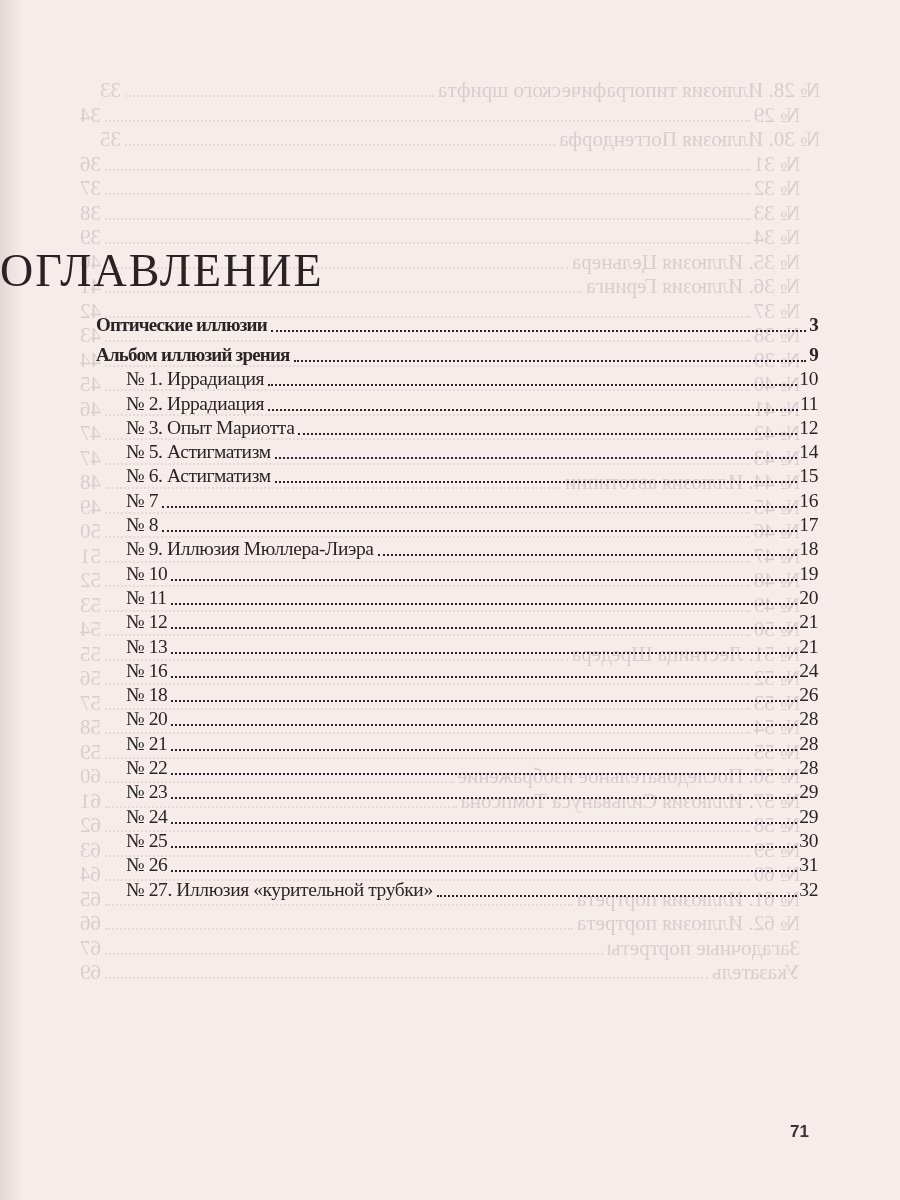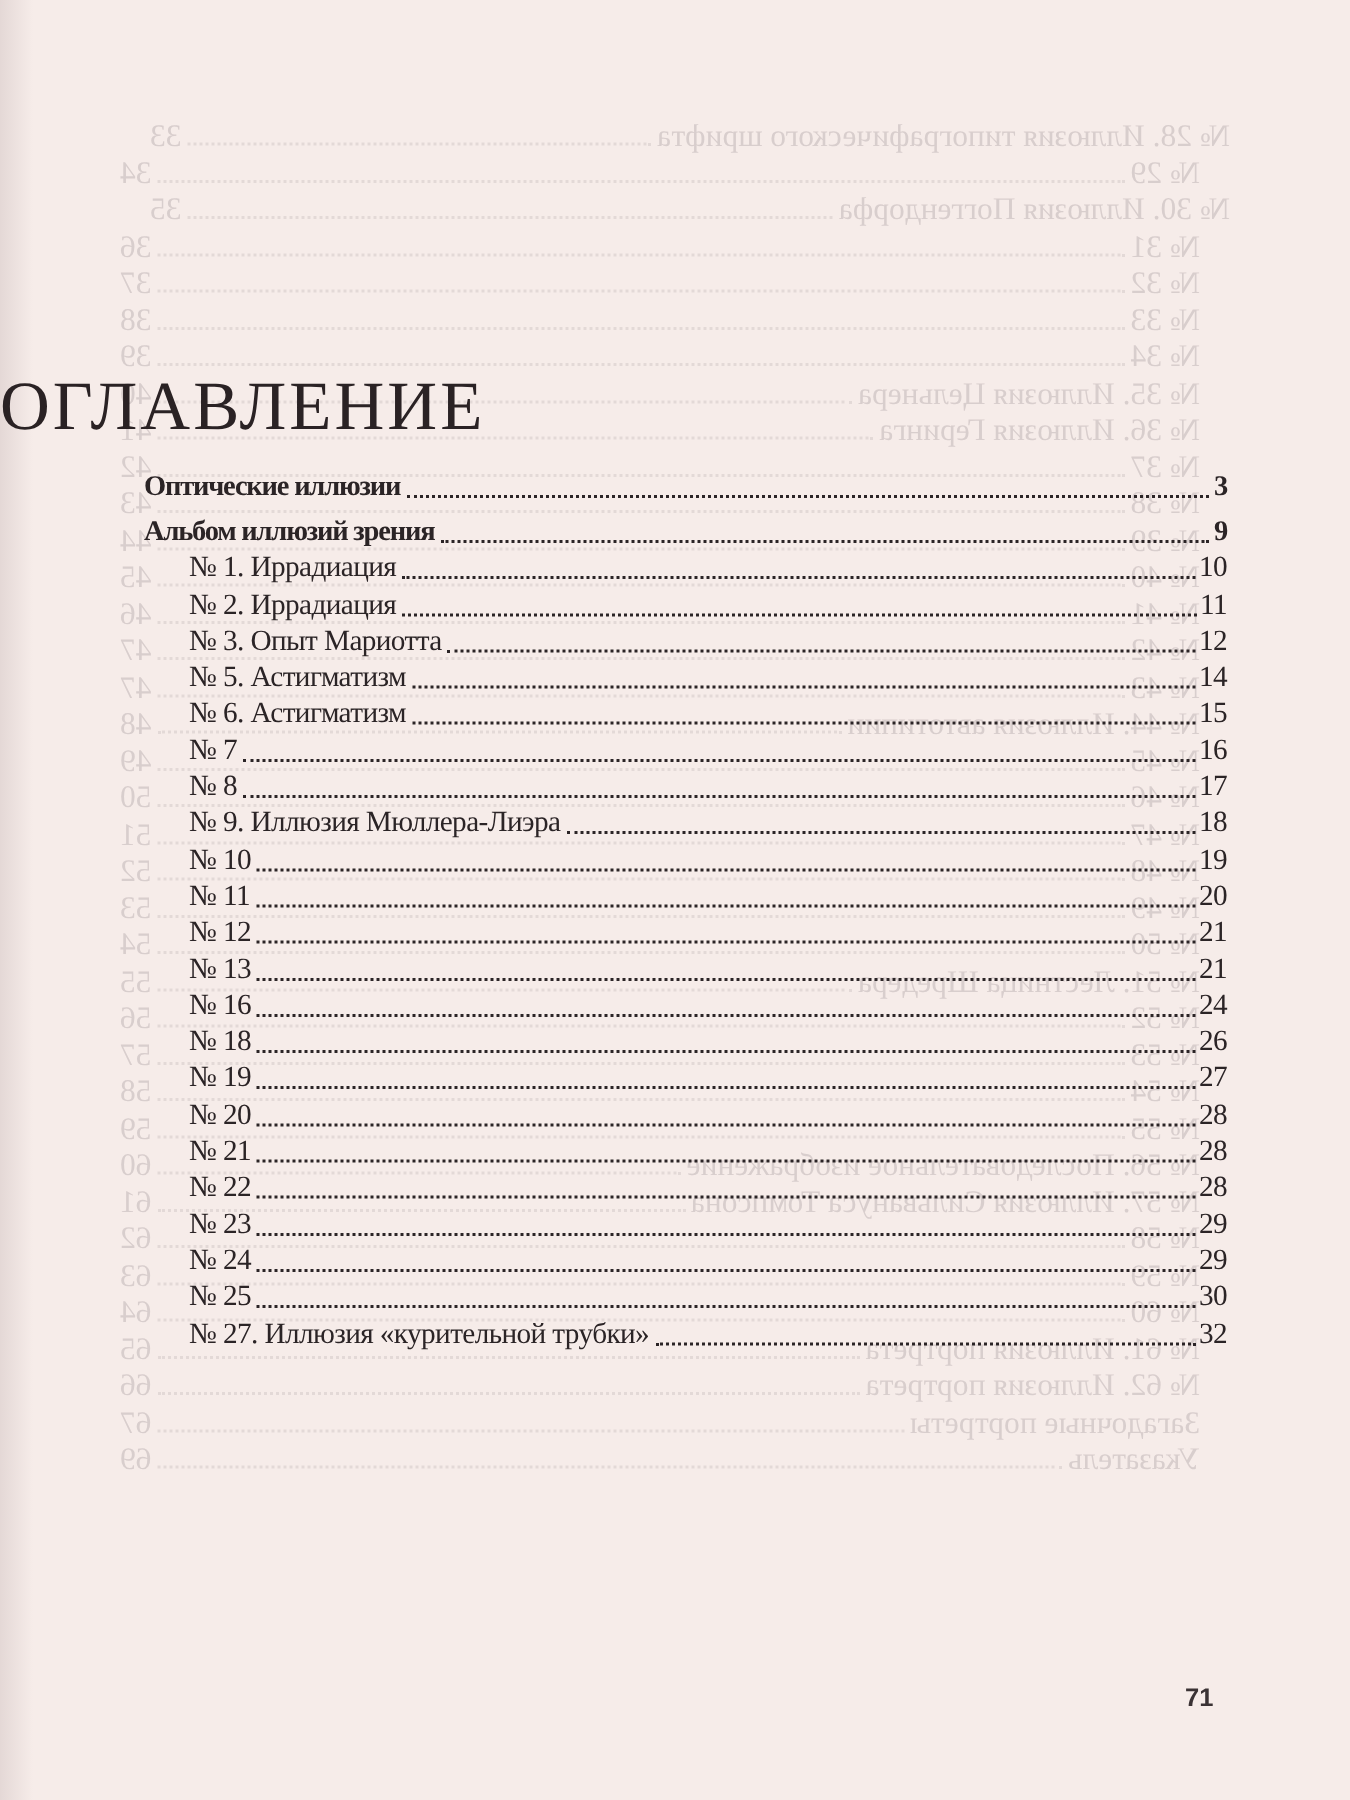--- a/index.html
+++ b/index.html
@@ -375,25 +375,20 @@
         <span class="toc-label">№ 16</span>
         <span class="toc-leader"></span>
         <span class="toc-page">24</span>
       </div>
       <div class="toc-row item">
         <span class="toc-label">№ 18</span>
         <span class="toc-leader"></span>
         <span class="toc-page">26</span>
       </div>
       <div class="toc-row item">
-        <span class="toc-label">№ 19</span>
-        <span class="toc-leader"></span>
-        <span class="toc-page">27</span>
-      </div>
-      <div class="toc-row item">
         <span class="toc-label">№ 20</span>
         <span class="toc-leader"></span>
         <span class="toc-page">28</span>
       </div>
       <div class="toc-row item">
         <span class="toc-label">№ 21</span>
         <span class="toc-leader"></span>
         <span class="toc-page">28</span>
       </div>
       <div class="toc-row item">
@@ -410,20 +405,25 @@
         <span class="toc-label">№ 24</span>
         <span class="toc-leader"></span>
         <span class="toc-page">29</span>
       </div>
       <div class="toc-row item">
         <span class="toc-label">№ 25</span>
         <span class="toc-leader"></span>
         <span class="toc-page">30</span>
       </div>
       <div class="toc-row item">
+        <span class="toc-label">№ 26</span>
+        <span class="toc-leader"></span>
+        <span class="toc-page">31</span>
+      </div>
+      <div class="toc-row item">
         <span class="toc-label">№ 27. Иллюзия «курительной трубки»</span>
         <span class="toc-leader"></span>
         <span class="toc-page">32</span>
       </div>
     </div>
 </div>
 
 <div class="page-number">71</div>
 
 </body></html>

